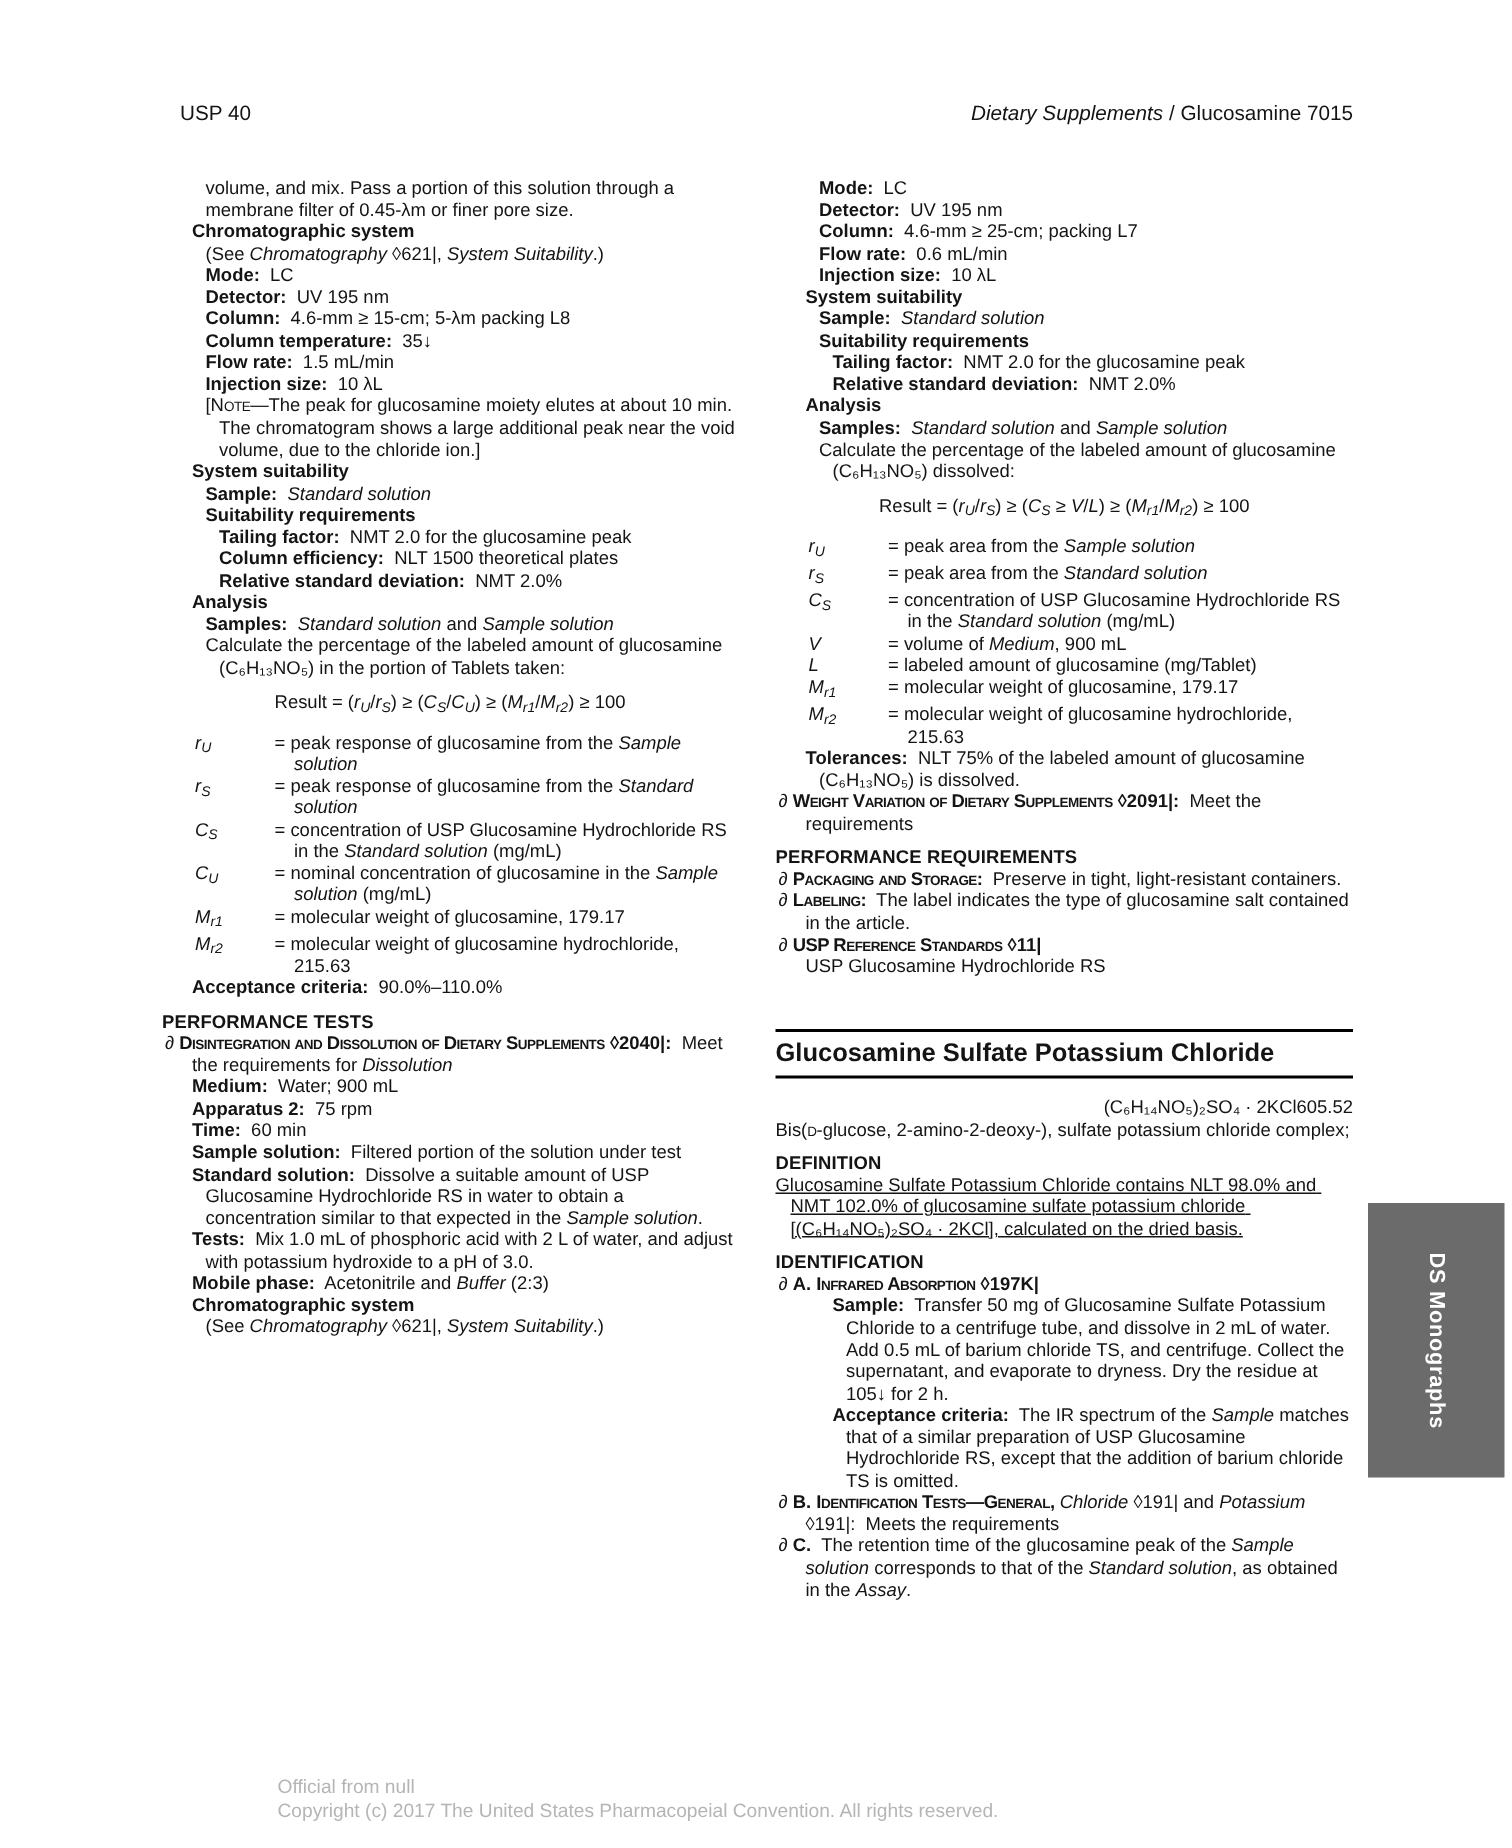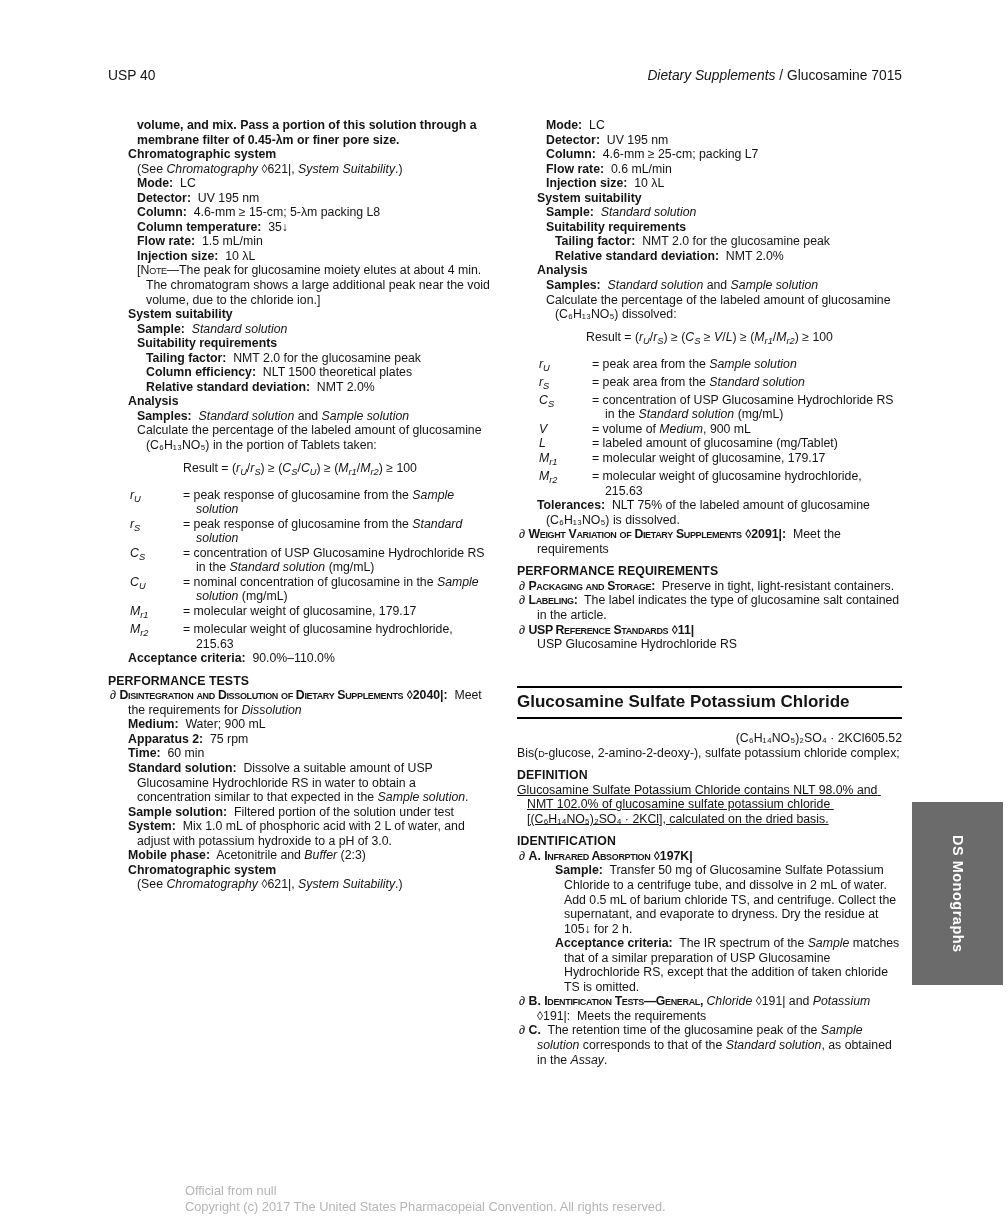--- a/index.html
+++ b/index.html
@@ -3,21 +3,21 @@
 <meta charset="utf-8">
 <style>
   html,body { margin:0; padding:0; }
   body {
     width:1008px; height:1232px; position:relative; background:#ffffff;
     font-family:"Liberation Sans", sans-serif; color:#141414;
     -webkit-font-smoothing:antialiased;
   }
   .page { position:absolute; inset:0; overflow:hidden; }
   .header-left {
-    position:absolute; left:108px; top:68px; font-size:13.8px;
+    position:absolute; left:120px; top:68px; font-size:13.8px;
   }
   .header-right {
     position:absolute; left:517px; top:68px; width:385px; text-align:right; font-size:13.8px;
   }
   .col { position:absolute; top:118px; font-size:12.3px; line-height:14.55px; }
   .col-left  { left:108px; width:384px; }
   .col-right { left:517px; width:385px; }
   p { margin:0; }
   .para, .entry, .deftext, .formula, .h1, .title { white-space:pre-wrap; }
   .h1 { font-weight:bold; margin-top:8px; letter-spacing:0.1px; }
@@ -48,30 +48,30 @@
   }
 </style>
 </head>
 <body>
 
 <div class="page">
   <div class="header-left">USP 40</div>
   <div class="header-right"><span class="i">Dietary Supplements</span><span> / </span><span>Glucosamine 7015</span></div>
 
   <div class="col col-left" id="col-left">
-      <p class="para" style="padding-left: 29px; text-indent: 0px; font-weight: bold;"><span>volume, and mix. Pass a portion of this solution through a membrane filter of 0.45-λm or finer pore size.</span></p>
+      <p class="para" style="padding-left: 29px; text-indent: 0px;"><span>volume, and mix. Pass a portion of this solution through a membrane filter of 0.45-λm or finer pore size.</span></p>
       <p class="para" style="padding-left: 20px; text-indent: 0px;"><span class="b">Chromatographic system</span></p>
       <p class="para" style="padding-left: 29px; text-indent: 0px;"><span>(See </span><span class="i">Chromatography</span><span> ◊621|, </span><span class="i">System Suitability</span><span>.)</span></p>
       <p class="para" style="padding-left: 29px; text-indent: 0px;"><span class="b">Mode:</span><span>  LC</span></p>
       <p class="para" style="padding-left: 29px; text-indent: 0px;"><span class="b">Detector:</span><span>  UV 195 nm</span></p>
       <p class="para" style="padding-left: 38px; text-indent: -9px;"><span class="b">Column:</span><span>  4.6-mm ≥ 15-cm; 5-λm packing L8</span></p>
       <p class="para" style="padding-left: 29px; text-indent: 0px;"><span class="b">Column temperature:</span><span>  35↓</span></p>
       <p class="para" style="padding-left: 29px; text-indent: 0px;"><span class="b">Flow rate:</span><span>  1.5 mL/min</span></p>
       <p class="para" style="padding-left: 29px; text-indent: 0px;"><span class="b">Injection size:</span><span>  10 λL</span></p>
-      <p class="para" style="padding-left: 38px; text-indent: -9px;"><span>[N</span><span class="k">ote</span><span>—The peak for glucosamine moiety elutes at about 4 min. The chromatogram shows a large additional peak near the void volume, due to the chloride ion.]</span></p>
+      <p class="para" style="padding-left: 38px; text-indent: -9px;"><span>[N</span><span class="k">ote</span><span>—The peak for glucosamine moiety elutes at about 10 min. The chromatogram shows a large additional peak near the void volume, due to the chloride ion.]</span></p>
       <p class="para" style="padding-left: 20px; text-indent: 0px;"><span class="b">System suitability</span></p>
       <p class="para" style="padding-left: 29px; text-indent: 0px;"><span class="b">Sample:</span><span>  </span><span class="i">Standard solution</span></p>
       <p class="para" style="padding-left: 29px; text-indent: 0px;"><span class="b">Suitability requirements</span></p>
       <p class="para" style="padding-left: 47px; text-indent: -9px;"><span class="b">Tailing factor:</span><span>  NMT 2.0 for the glucosamine peak</span></p>
       <p class="para" style="padding-left: 47px; text-indent: -9px;"><span class="b">Column efficiency:</span><span>  NLT 1500 theoretical plates</span></p>
       <p class="para" style="padding-left: 47px; text-indent: -9px;"><span class="b">Relative standard deviation:</span><span>  NMT 2.0%</span></p>
       <p class="para" style="padding-left: 20px; text-indent: 0px;"><span class="b">Analysis</span></p>
       <p class="para" style="padding-left: 29px; text-indent: 0px;"><span class="b">Samples:</span><span>  </span><span class="i">Standard solution</span><span> and </span><span class="i">Sample solution</span></p>
       <p class="para" style="padding-left: 38px; text-indent: -9px;"><span>Calculate the percentage of the labeled amount of glucosamine (C₆H₁₃NO₅) in the portion of Tablets taken:</span></p>
       <p class="formula"><span>Result = (</span><span class="i">r</span><span class="i sub">U</span><span>/</span><span class="i">r</span><span class="i sub">S</span><span>) ≥ (</span><span class="i">C</span><span class="i sub">S</span><span>/</span><span class="i">C</span><span class="i sub">U</span><span>) ≥ (</span><span class="i">M</span><span class="i sub">r1</span><span>/</span><span class="i">M</span><span class="i sub">r2</span><span>) ≥ 100</span></p>
@@ -100,23 +100,23 @@
           <span class="defsym"><span class="i">M</span><span class="i sub">r2</span></span>
           <span class="deftext"><span>= molecular weight of glucosamine hydrochloride, 215.63</span></span>
         </div>
       </div>
       <p class="para" style="padding-left: 29px; text-indent: -9px;"><span class="b">Acceptance criteria:</span><span>  90.0%–110.0%</span></p>
       <p class="h1"><span>PERFORMANCE TESTS</span></p>
       <p class="entry"><span>∂ </span><span class="b k">Disintegration and Dissolution of Dietary Supplements</span><span class="b"> ◊2040|:</span><span>  Meet the requirements for </span><span class="i">Dissolution</span></p>
       <p class="para" style="padding-left: 20px; text-indent: 0px;"><span class="b">Medium:</span><span>  Water; 900 mL</span></p>
       <p class="para" style="padding-left: 20px; text-indent: 0px;"><span class="b">Apparatus 2:</span><span>  75 rpm</span></p>
       <p class="para" style="padding-left: 20px; text-indent: 0px;"><span class="b">Time:</span><span>  60 min</span></p>
+      <p class="para" style="padding-left: 29px; text-indent: -9px;"><span class="b">Sample solution:</span><span>  Filtered portion of the solution under test</span></p>
       <p class="para" style="padding-left: 29px; text-indent: -9px;"><span class="b">Standard solution:</span><span>  Dissolve a suitable amount of USP Glucosamine Hydrochloride RS in water to obtain a concentration similar to that expected in the </span><span class="i">Sample solution</span><span>.</span></p>
-      <p class="para" style="padding-left: 29px; text-indent: -9px;"><span class="b">Sample solution:</span><span>  Filtered portion of the solution under test</span></p>
-      <p class="para" style="padding-left: 29px; text-indent: -9px;"><span class="b">System:</span><span>  Mix 1.0 mL of phosphoric acid with 2 L of water, and adjust with potassium hydroxide to a pH of 3.0.</span></p>
+      <p class="para" style="padding-left: 29px; text-indent: -9px;"><span class="b">Tests:</span><span>  Mix 1.0 mL of phosphoric acid with 2 L of water, and adjust with potassium hydroxide to a pH of 3.0.</span></p>
       <p class="para" style="padding-left: 29px; text-indent: -9px;"><span class="b">Mobile phase:</span><span>  Acetonitrile and </span><span class="i">Buffer</span><span> (2:3)</span></p>
       <p class="para" style="padding-left: 20px; text-indent: 0px;"><span class="b">Chromatographic system</span></p>
       <p class="para" style="padding-left: 29px; text-indent: 0px;"><span>(See </span><span class="i">Chromatography</span><span> ◊621|, </span><span class="i">System Suitability</span><span>.)</span></p>
     </div>
   <div class="col col-right" id="col-right">
       <p class="para" style="padding-left: 29px; text-indent: 0px;"><span class="b">Mode:</span><span>  LC</span></p>
       <p class="para" style="padding-left: 29px; text-indent: 0px;"><span class="b">Detector:</span><span>  UV 195 nm</span></p>
       <p class="para" style="padding-left: 38px; text-indent: -9px;"><span class="b">Column:</span><span>  4.6-mm ≥ 25-cm; packing L7</span></p>
       <p class="para" style="padding-left: 29px; text-indent: 0px;"><span class="b">Flow rate:</span><span>  0.6 mL/min</span></p>
       <p class="para" style="padding-left: 29px; text-indent: 0px;"><span class="b">Injection size:</span><span>  10 λL</span></p>
@@ -171,21 +171,21 @@
       <div class="cas">
         <span><span>(C₆H₁₄NO₅)₂SO₄ · 2KCl</span></span>
         <span>605.52</span>
       </div>
       <p class="para" style="padding-left: 10px; text-indent: -10px;"><span>Bis(</span><span class="k">d</span><span>-glucose, 2-amino-2-deoxy-), sulfate potassium chloride complex;</span></p>
       <p class="h1"><span>DEFINITION</span></p>
       <p class="para" style="padding-left: 10px; text-indent: -10px; text-decoration: underline;"><span>Glucosamine Sulfate Potassium Chloride contains NLT 98.0% and NMT 102.0% of glucosamine sulfate potassium chloride [(C₆H₁₄NO₅)₂SO₄ · 2KCl], calculated on the dried basis.</span></p>
       <p class="h1"><span>IDENTIFICATION</span></p>
       <p class="entry"><span>∂ </span><span class="b">A. </span><span class="b k">Infrared Absorption</span><span class="b"> ◊197K|</span></p>
       <p class="para" style="padding-left: 47px; text-indent: -9px;"><span class="b">Sample:</span><span>  Transfer 50 mg of Glucosamine Sulfate Potassium Chloride to a centrifuge tube, and dissolve in 2 mL of water. Add 0.5 mL of barium chloride TS, and centrifuge. Collect the supernatant, and evaporate to dryness. Dry the residue at 105↓ for 2 h.</span></p>
-      <p class="para" style="padding-left: 47px; text-indent: -9px;"><span class="b">Acceptance criteria:</span><span>  The IR spectrum of the </span><span class="i">Sample</span><span> matches that of a similar preparation of USP Glucosamine Hydrochloride RS, except that the addition of taken chloride TS is omitted.</span></p>
+      <p class="para" style="padding-left: 47px; text-indent: -9px;"><span class="b">Acceptance criteria:</span><span>  The IR spectrum of the </span><span class="i">Sample</span><span> matches that of a similar preparation of USP Glucosamine Hydrochloride RS, except that the addition of barium chloride TS is omitted.</span></p>
       <p class="entry"><span>∂ </span><span class="b">B. </span><span class="b k">Identification Tests—General,</span><span> </span><span class="i">Chloride</span><span> ◊191| and </span><span class="i">Potassium</span><span> ◊191|:</span><span>  Meets the requirements</span></p>
       <p class="entry"><span>∂ </span><span class="b">C.</span><span>  The retention time of the glucosamine peak of the </span><span class="i">Sample solution</span><span> corresponds to that of the </span><span class="i">Standard solution</span><span>, as obtained in the </span><span class="i">Assay</span><span>.</span></p>
     </div>
 
   <div class="tab" id="ds-tab" style="background: rgb(107, 107, 107); color: rgb(255, 255, 255);">DS Monographs</div>
 
   <div class="footer" id="footer" style="color: rgb(181, 181, 181);">
     <div>Official from null</div>
     <div>Copyright (c) 2017 The United States Pharmacopeial Convention. All rights reserved.</div>
   </div>

